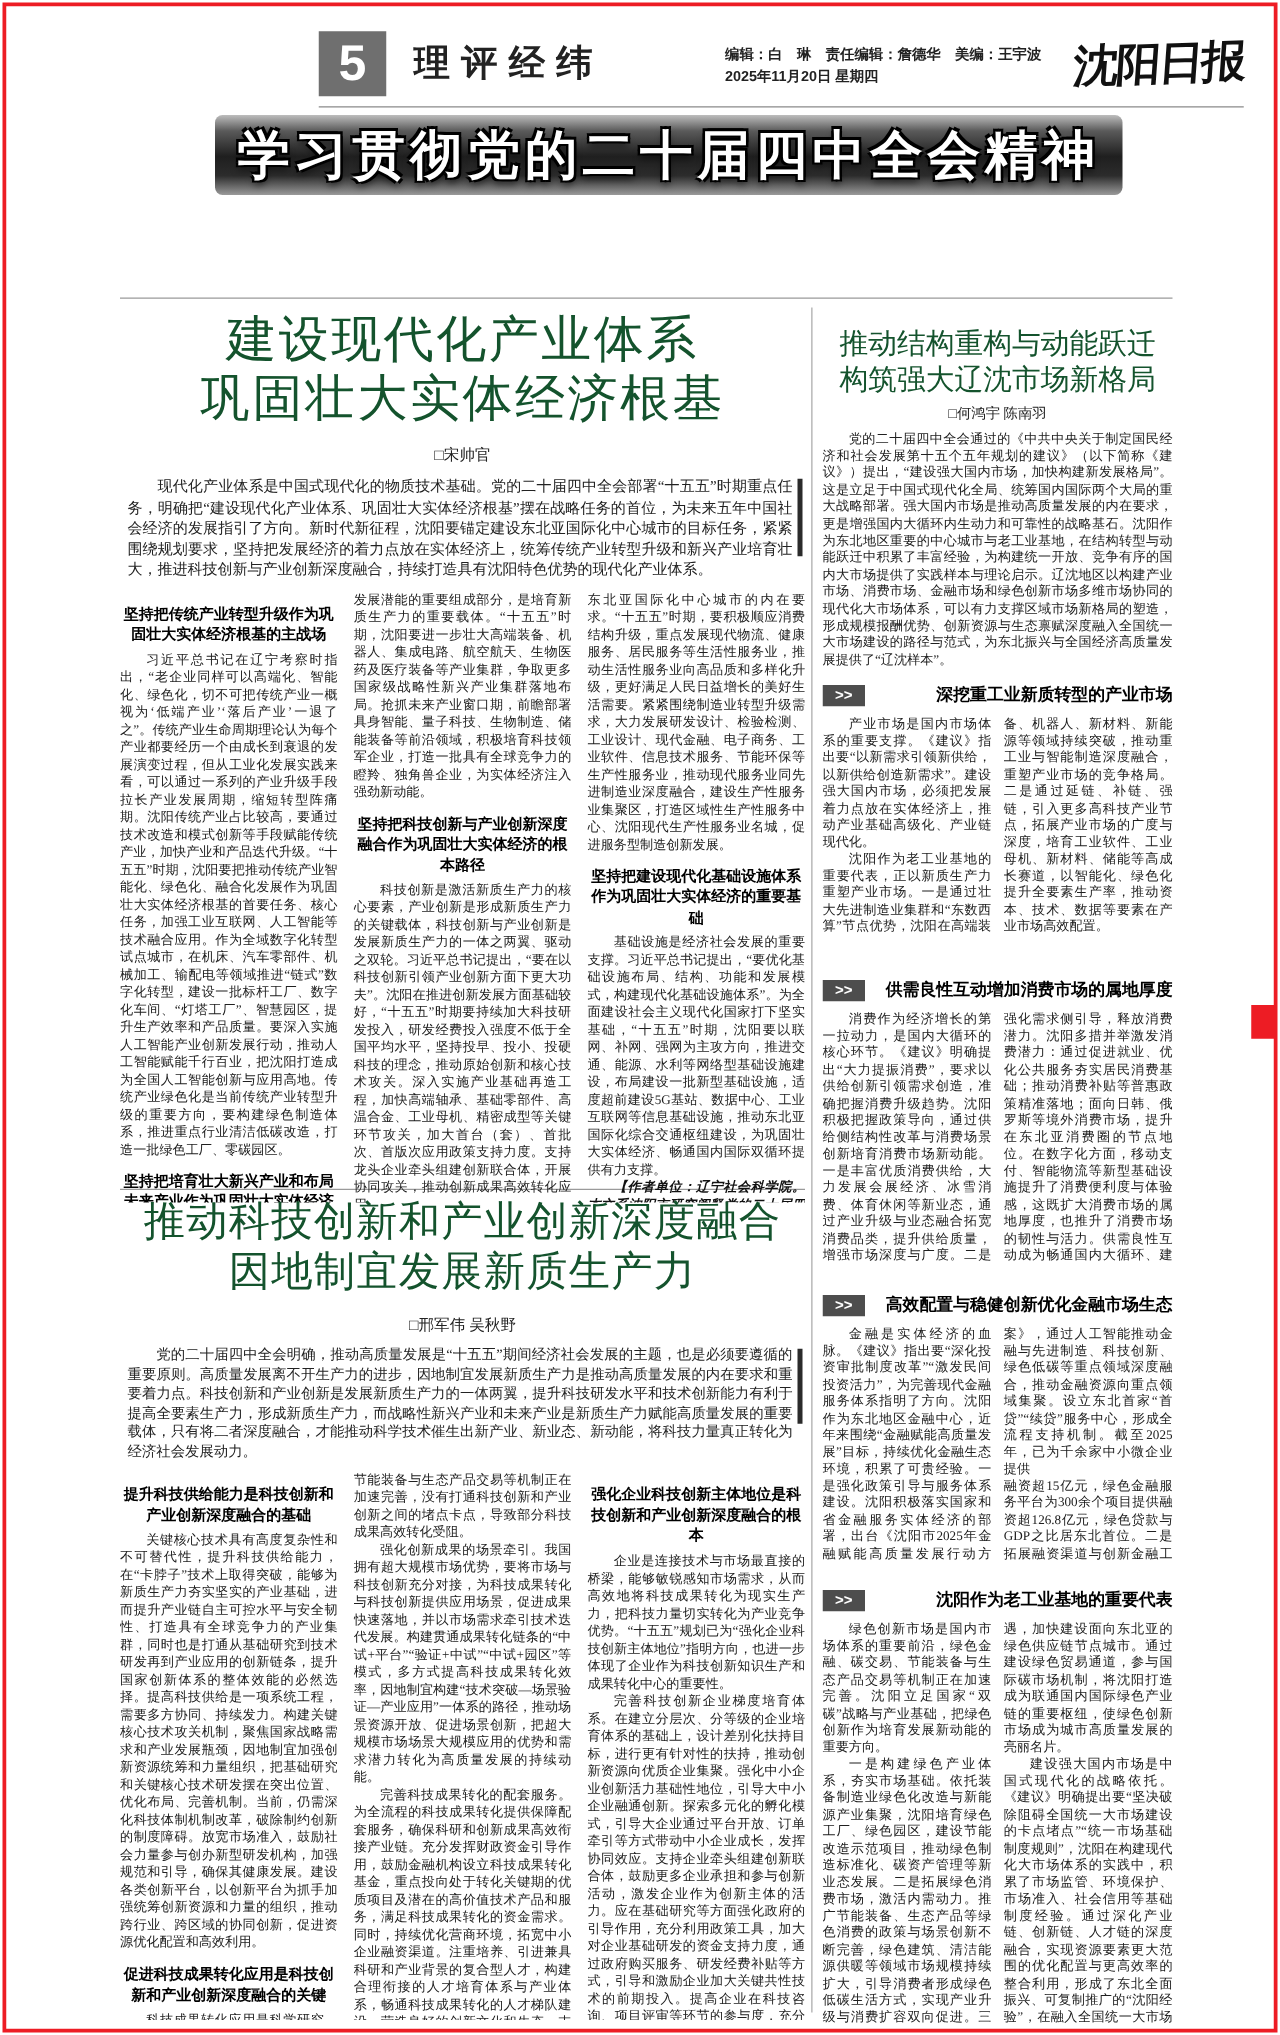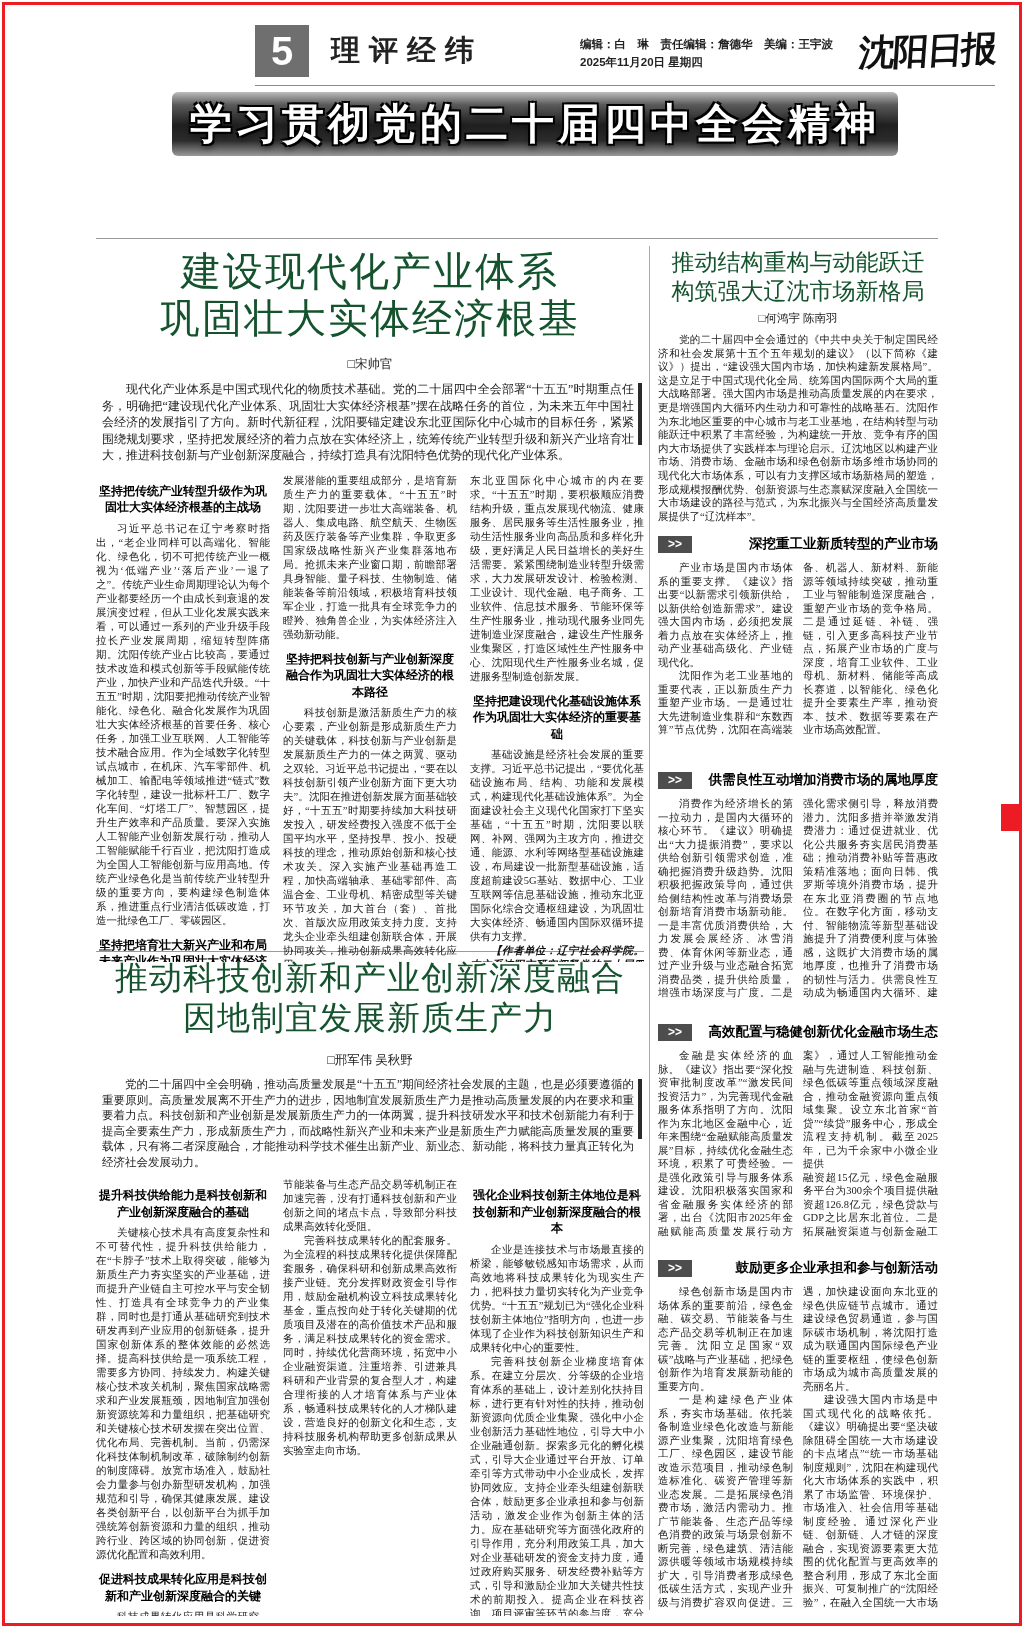--- a/index.html
+++ b/index.html
@@ -44,21 +44,21 @@
   .bp.note{font-weight:bold;font-style:italic;color:#111;}
   .subhead{margin:9px 0 6px;font:bold 12px "Liberation Sans",sans-serif;line-height:16.5px;text-align:center;color:#000;}
 
   
   .a1{position:absolute;left:96px;top:248px;width:548px;}
   .a1 .headline{font-size:40px;line-height:47px;letter-spacing:2px;}
   .a1 .lead{margin:4px 10px 0 6px;font-size:12px;line-height:16.5px;}
   .a1 .cols3{height:488px;margin-top:10px;}
 
   
-  .a2{position:absolute;left:658px;top:248px;width:280px;height:1360px;overflow:hidden;}
+  .a2{position:absolute;left:658px;top:260px;width:280px;height:1360px;overflow:hidden;}
   .a2 .headline{font-size:23px;line-height:29px;}
   .a2 .byline{font-size:11.5px;margin:5px 0 7px;}
   .a2 .lead{font-size:10.5px;line-height:13.6px;}
   .sec-head{display:flex;align-items:center;gap:8px;margin:12px 0 8px;}
   .sec-badge{background:#4d4d4d;color:#fff;font:bold 12px "Liberation Sans",sans-serif;padding:1px 10px 2px;}
   .sec-title{flex:1;text-align:right;font:bold 13.5px "Liberation Sans",sans-serif;color:#000;}
   .secbody{column-count:2;column-gap:10px;overflow:hidden;}
   .secbody .bp{font-size:10.5px;line-height:13.5px;}
 
   
@@ -150,21 +150,21 @@
       <span class="sec-badge">&gt;&gt;</span>
       <span class="sec-title">高效配置与稳健创新优化金融市场生态</span>
     </div>
     <div class="secbody" style="height:198px;">
         <p class="bp">金融是实体经济的血脉。《建议》指出要“深化投资审批制度改革”“激发民间投资活力”，为完善现代金融服务体系指明了方向。沈阳作为东北地区金融中心，近年来围绕“金融赋能高质量发展”目标，持续优化金融生态环境，积累了可贵经验。一是强化政策引导与服务体系建设。沈阳积极落实国家和省金融服务实体经济的部署，出台《沈阳市2025年金融赋能高质量发展行动方案》，通过人工智能推动金融与先进制造、科技创新、绿色低碳等重点领域深度融合，推动金融资源向重点领域集聚。设立东北首家“首贷”“续贷”服务中心，形成全流程支持机制。截至2025年，已为千余家中小微企业提供</p>
         <p class="bp cont">融资超15亿元，绿色金融服务平台为300余个项目提供融资超126.8亿元，绿色贷款与GDP之比居东北首位。二是拓展融资渠道与创新金融工具。围绕产业转型需求，沈阳拓宽直接融资渠道，创新开发科技保险、知识产权质押等特色金融产品。升级中小企业金融信用信息平台，累计认证企业14万户、入驻金融机构54家，累计为科技型企业提供精准支持。三是优化金融环境与强化风险防控体系。强化穿透式监管、完善风险监控机制，营造稳定透明可预期的金融生态，为构建强大国内市场提供金融支撑。</p>
       </div>
 
     <div class="sec-head">
       <span class="sec-badge">&gt;&gt;</span>
-      <span class="sec-title">鼓励更多企业承担和参与创新活动</span>
+      <span class="sec-title">沈阳作为老工业基地的重要代表</span>
     </div>
     <div class="secbody" style="height:378px;">
         <p class="bp">绿色创新市场是国内市场体系的重要前沿，绿色金融、碳交易、节能装备与生态产品交易等机制正在加速完善。沈阳立足国家“双碳”战略与产业基础，把绿色创新作为培育发展新动能的重要方向。</p>
         <p class="bp">一是构建绿色产业体系，夯实市场基础。依托装备制造业绿色化改造与新能源产业集聚，沈阳培育绿色工厂、绿色园区，建设节能改造示范项目，推动绿色制造标准化、碳资产管理等新业态发展。二是拓展绿色消费市场，激活内需动力。推广节能装备、生态产品等绿色消费的政策与场景创新不断完善，绿色建筑、清洁能源供暖等领域市场规模持续扩大，引导消费者形成绿色低碳生活方式，实现产业升级与消费扩容双向促进。三是深化开放合作、建设绿色枢纽。积极把握“促进贸易投资一体化”“推动绿色贸易与数字贸易创新发展”等政策机遇，加快建设面向东北亚的绿色供应链节点城市。通过建设绿色贸易通道，参与国际碳市场机制，将沈阳打造成为联通国内国际绿色产业链的重要枢纽，使绿色创新市场成为城市高质量发展的亮丽名片。</p>
         <p class="bp">建设强大国内市场是中国式现代化的战略依托。《建议》明确提出要“坚决破除阻碍全国统一大市场建设的卡点堵点”“统一市场基础制度规则”，沈阳在构建现代化大市场体系的实践中，积累了市场监管、环境保护、市场准入、社会信用等基础制度经验。通过深化产业链、创新链、人才链的深度融合，实现资源要素更大范围的优化配置与更高效率的整合利用，形成了东北全面振兴、可复制推广的“沈阳经验”，在融入全国统一大市场的进程中展现更大担当。</p>
         <p class="bp note">【作者单位：沈阳大学。本文系沈阳市研究阐释党的二十届四中全会精神专项课题（202503）研究成果。】</p>
       </div>
   </div>
 
   <div class="a3">
@@ -177,20 +177,21 @@
     </div>
     <div class="cols3">
       <div class="col">
           <h4 class="subhead">提升科技供给能力是科技创新和产业创新深度融合的基础</h4>
           <p class="bp">关键核心技术具有高度复杂性和不可替代性，提升科技供给能力，在“卡脖子”技术上取得突破，能够为新质生产力夯实坚实的产业基础，进而提升产业链自主可控水平与安全韧性、打造具有全球竞争力的产业集群，同时也是打通从基础研究到技术研发再到产业应用的创新链条，提升国家创新体系的整体效能的必然选择。提高科技供给是一项系统工程，需要多方协同、持续发力。构建关键核心技术攻关机制，聚焦国家战略需求和产业发展瓶颈，因地制宜加强创新资源统筹和力量组织，把基础研究和关键核心技术研发摆在突出位置、优化布局、完善机制。当前，仍需深化科技体制机制改革，破除制约创新的制度障碍。放宽市场准入，鼓励社会力量参与创办新型研发机构，加强规范和引导，确保其健康发展。建设各类创新平台，以创新平台为抓手加强统筹创新资源和力量的组织，推动跨行业、跨区域的协同创新，促进资源优化配置和高效利用。</p>
           <h4 class="subhead">促进科技成果转化应用是科技创新和产业创新深度融合的关键</h4>
           <p class="bp">科技成果转化应用是科学研究、技术开发通向市场的枢纽，科技创新成果只有转化为现实生产力，才能形成新产业、才能实现其价值。当前，部分创</p>
         </div>
       <div class="col">
           <p class="bp cont">节能装备与生态产品交易等机制正在加速完善，没有打通科技创新和产业创新之间的堵点卡点，导致部分科技成果高效转化受阻。</p>
+          <p class="bp">强化创新成果的场景牵引。我国拥有超大规模市场优势，要将市场与科技创新充分对接，为科技成果转化与科技创新提供应用场景，促进成果快速落地，并以市场需求牵引技术迭代发展。构建贯通成果转化链条的“中试+平台”“验证+中试”“中试+园区”等模式，多方式提高科技成果转化效率，因地制宜构建“技术突破—场景验证—产业应用”一体系的路径，推动场景资源开放、促进场景创新，把超大规模市场场景大规模应用的优势和需求潜力转化为高质量发展的持续动能。</p>
           <p class="bp">完善科技成果转化的配套服务。为全流程的科技成果转化提供保障配套服务，确保科研和创新成果高效衔接产业链。充分发挥财政资金引导作用，鼓励金融机构设立科技成果转化基金，重点投向处于转化关键期的优质项目及潜在的高价值技术产品和服务，满足科技成果转化的资金需求。同时，持续优化营商环境，拓宽中小企业融资渠道。注重培养、引进兼具科研和产业背景的复合型人才，构建合理衔接的人才培育体系与产业体系，畅通科技成果转化的人才梯队建设，营造良好的创新文化和生态，支持科技服务机构帮助更多创新成果从实验室走向市场。</p>
         </div>
       <div class="col">
           <h4 class="subhead">强化企业科技创新主体地位是科技创新和产业创新深度融合的根本</h4>
           <p class="bp">企业是连接技术与市场最直接的桥梁，能够敏锐感知市场需求，从而高效地将科技成果转化为现实生产力，把科技力量切实转化为产业竞争优势。“十五五”规划已为“强化企业科技创新主体地位”指明方向，也进一步体现了企业作为科技创新知识生产和成果转化中心的重要性。</p>
           <p class="bp">完善科技创新企业梯度培育体系。在建立分层次、分等级的企业培育体系的基础上，设计差别化扶持目标，进行更有针对性的扶持，推动创新资源向优质企业集聚。强化中小企业创新活力基础性地位，引导大中小企业融通创新。探索多元化的孵化模式，引导大企业通过平台开放、订单牵引等方式带动中小企业成长，发挥协同效应。支持企业牵头组建创新联合体，鼓励更多企业承担和参与创新活动，激发企业作为创新主体的活力。应在基础研究等方面强化政府的引导作用，充分利用政策工具，加大对企业基础研发的资金支持力度，通过政府购买服务、研发经费补贴等方式，引导和激励企业加大关键共性技术的前期投入。提高企业在科技咨询、项目评审等环节的参与度，充分保障企业研发创新的决策话语权。</p>
         </div>
     </div>
   </div>
 </div>

